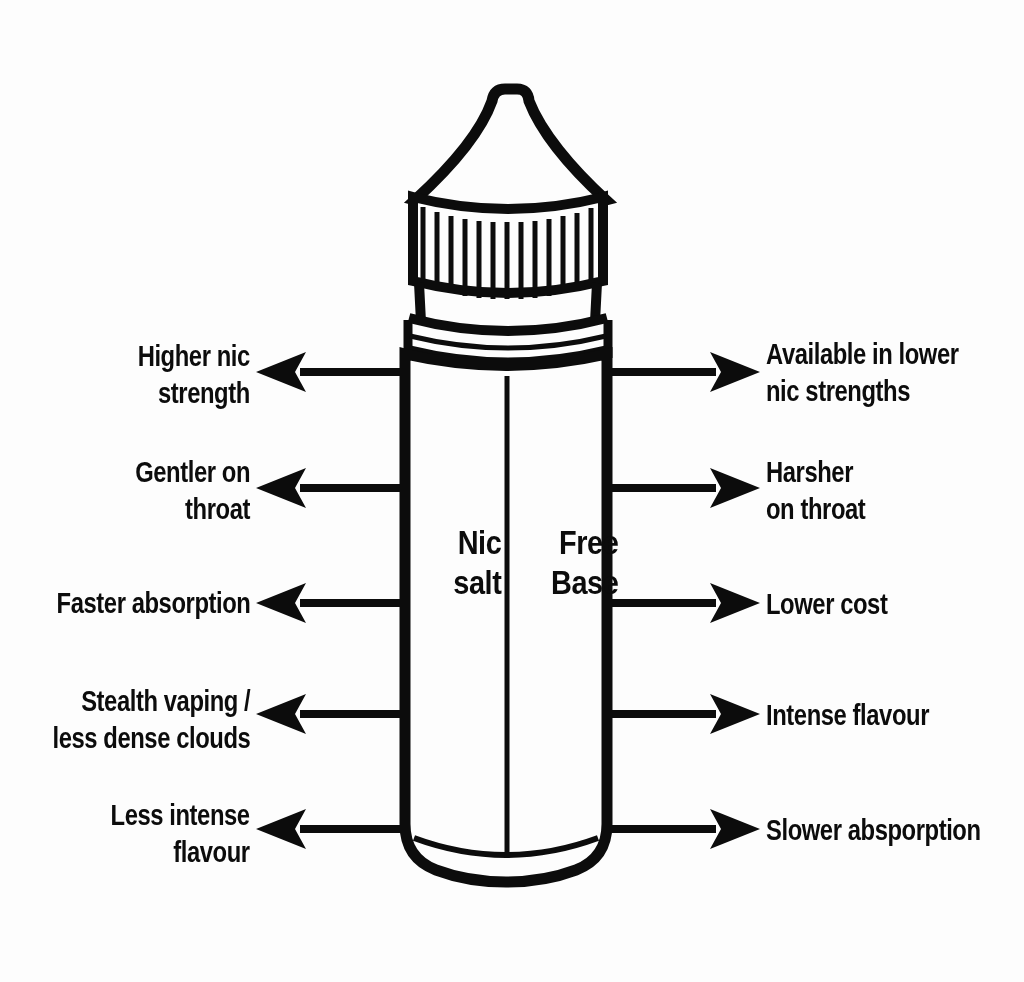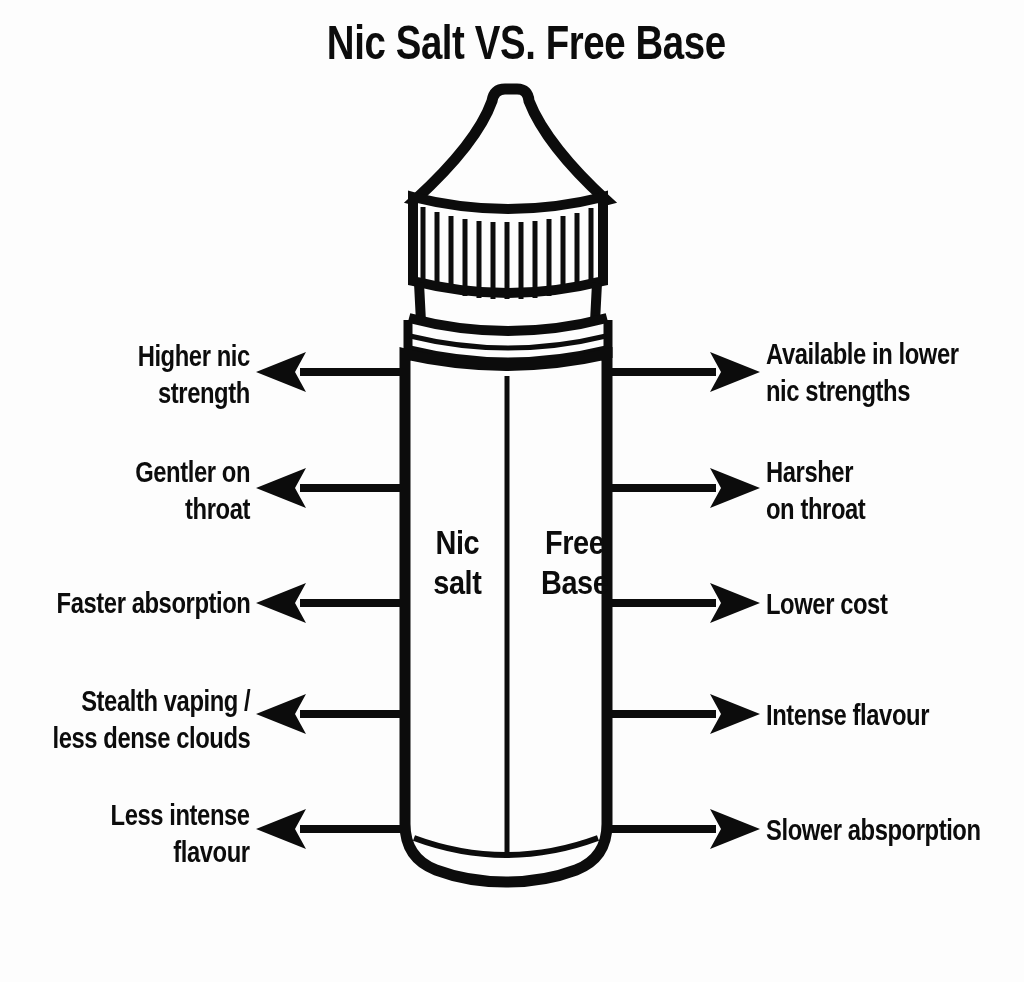--- a/index.html
+++ b/index.html
@@ -28,21 +28,21 @@
   .label .cond { transform: scaleX(0.82); }
   .label--left  { right:774px; width:340px; text-align:right; }
   .label--left .cond  { transform-origin:100% 50%; }
   .label--right { left:766px; width:340px; text-align:left; }
   .label--right .cond { transform-origin:0 50%; }
 
   .l1{top:338px} .l2{top:454px} .l3{top:585px} .l4{top:683px} .l5{top:797px}
   .r1{top:336px} .r2{top:454px} .r3{top:586px} .r4{top:697px} .r5{top:812px}
 
   .bottle-label {
-    position:absolute; top:522px; width:98px; text-align:center;
+    position:absolute; top:522px; width:98px; text-align:right;
     font-size:34px; font-weight:700; line-height:40px;
     letter-spacing:-0.5px; white-space:pre-line;
   }
   .bottle-label .cond { transform: scaleX(0.85); }
   .bl-nic  { left:408px; }
   .bl-free { left:526px; }
 </style>
 </head>
 <body>
 
@@ -101,21 +101,20 @@
         <line x1="606" y1="714" x2="716" y2="714" stroke-width="8"></line>
         <polygon stroke="none" points="760,714 710,694 721,714 710,734"></polygon>
       </g>
       <g>
         <line x1="606" y1="829" x2="716" y2="829" stroke-width="8"></line>
         <polygon stroke="none" points="760,829 710,809 721,829 710,849"></polygon>
       </g>
     </g>
   </svg>
 
-  <h1 class="title"><span class="cond">Nic Salt VS. Free Base</span></h1>
 
   <div class="label label--left l1"><span class="cond">Higher nic
 strength</span></div>
   <div class="label label--left l2"><span class="cond">Gentler on
 throat</span></div>
   <div class="label label--left l3"><span class="cond">Faster absorption</span></div>
   <div class="label label--left l4"><span class="cond">Stealth vaping /
 less dense clouds</span></div>
   <div class="label label--left l5"><span class="cond">Less intense
 flavour</span></div>

